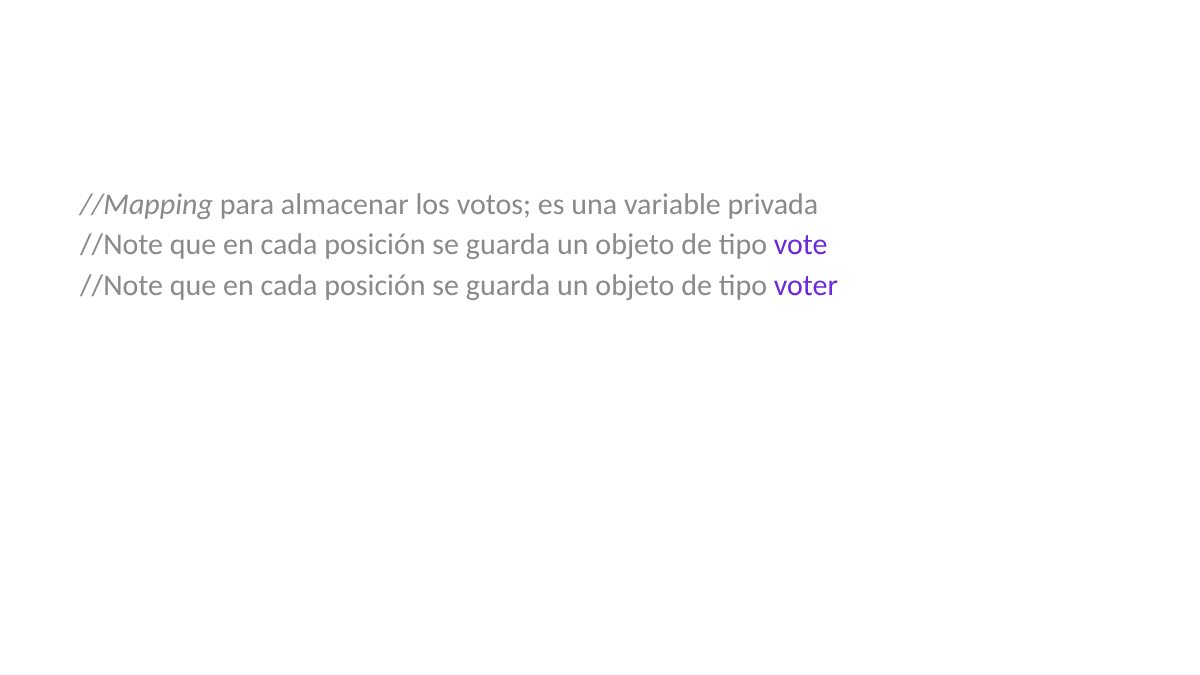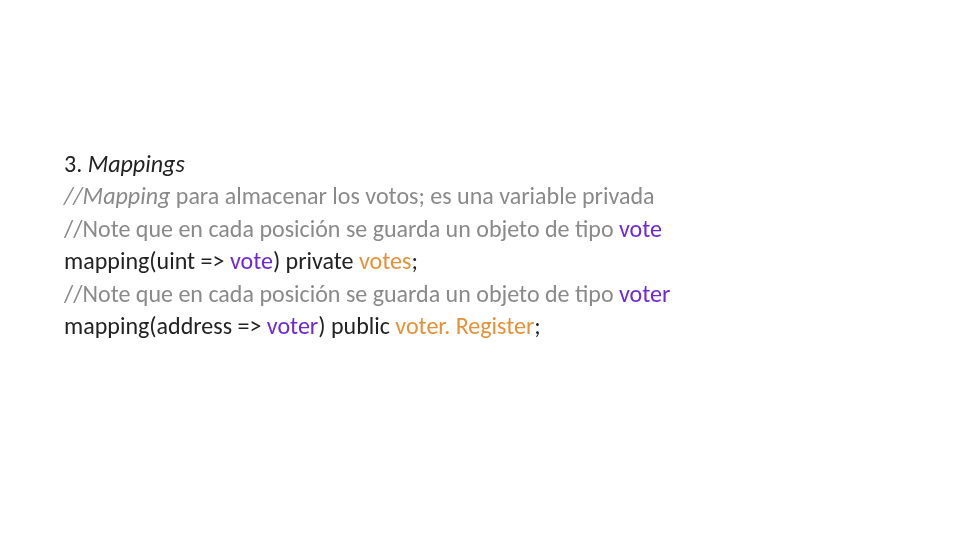--- a/index.html
+++ b/index.html
@@ -27,38 +27,29 @@
   .italic { font-style: italic; }
   .gray   { color: #8a8a8a; text-align: center; }
   .green  { color: #6d28d9; }
   .orange { color: #e69138; }
 </style>
 </head>
 <body>
 
 <div class="slide">
 
-  <div class="line">
-    <span>3. </span><span class="italic">Mappings</span>
-  </div>
 
   <div class="line">
     <span class="gray italic">//Mapping </span><span class="gray">para almacenar los votos; es una variable privada</span>
   </div>
 
   <div class="line">
     <span class="gray">//Note que en cada posición se guarda un objeto de tipo </span><span class="green">vote</span>
   </div>
 
-  <div class="line">
-    <span>mapping(uint =&gt; </span><span class="green">vote</span><span>) private </span><span class="orange">votes</span><span>;</span>
-  </div>
 
 
   <div class="line">
     <span class="gray">//Note que en cada posición se guarda un objeto de tipo </span><span class="green">voter</span>
   </div>
 
-  <div class="line">
-    <span>mapping(address =&gt; </span><span class="green">voter</span><span>) public </span><span class="orange">voter. Register</span><span>;</span>
-  </div>
 
 </div>
 
 </body></html>

